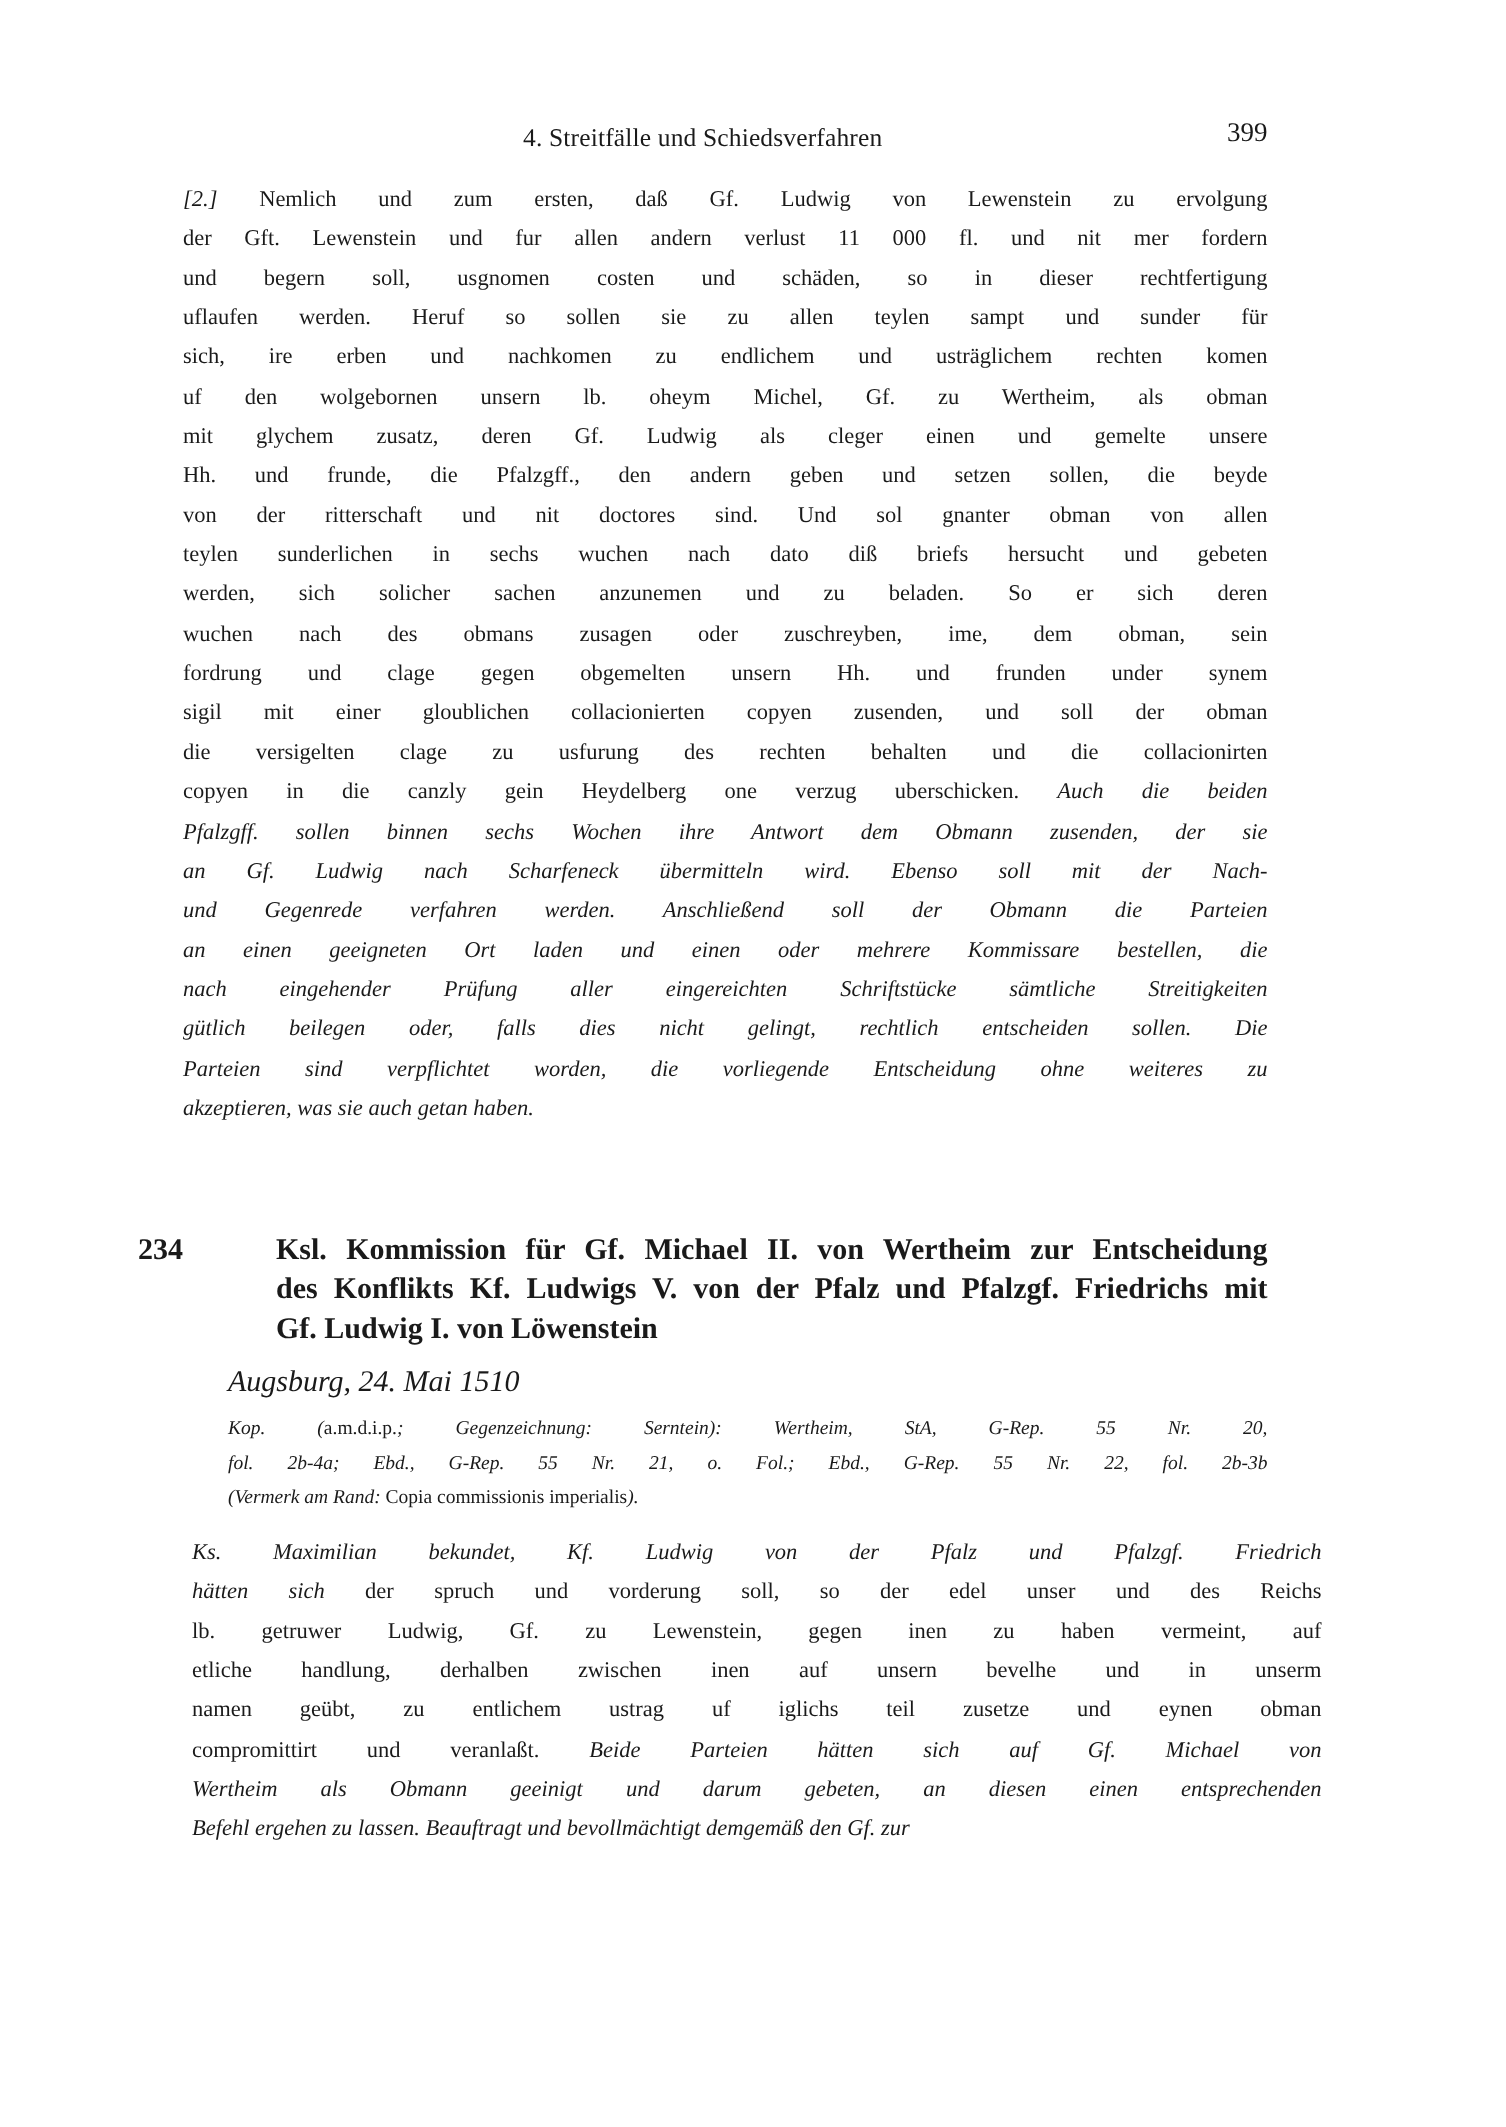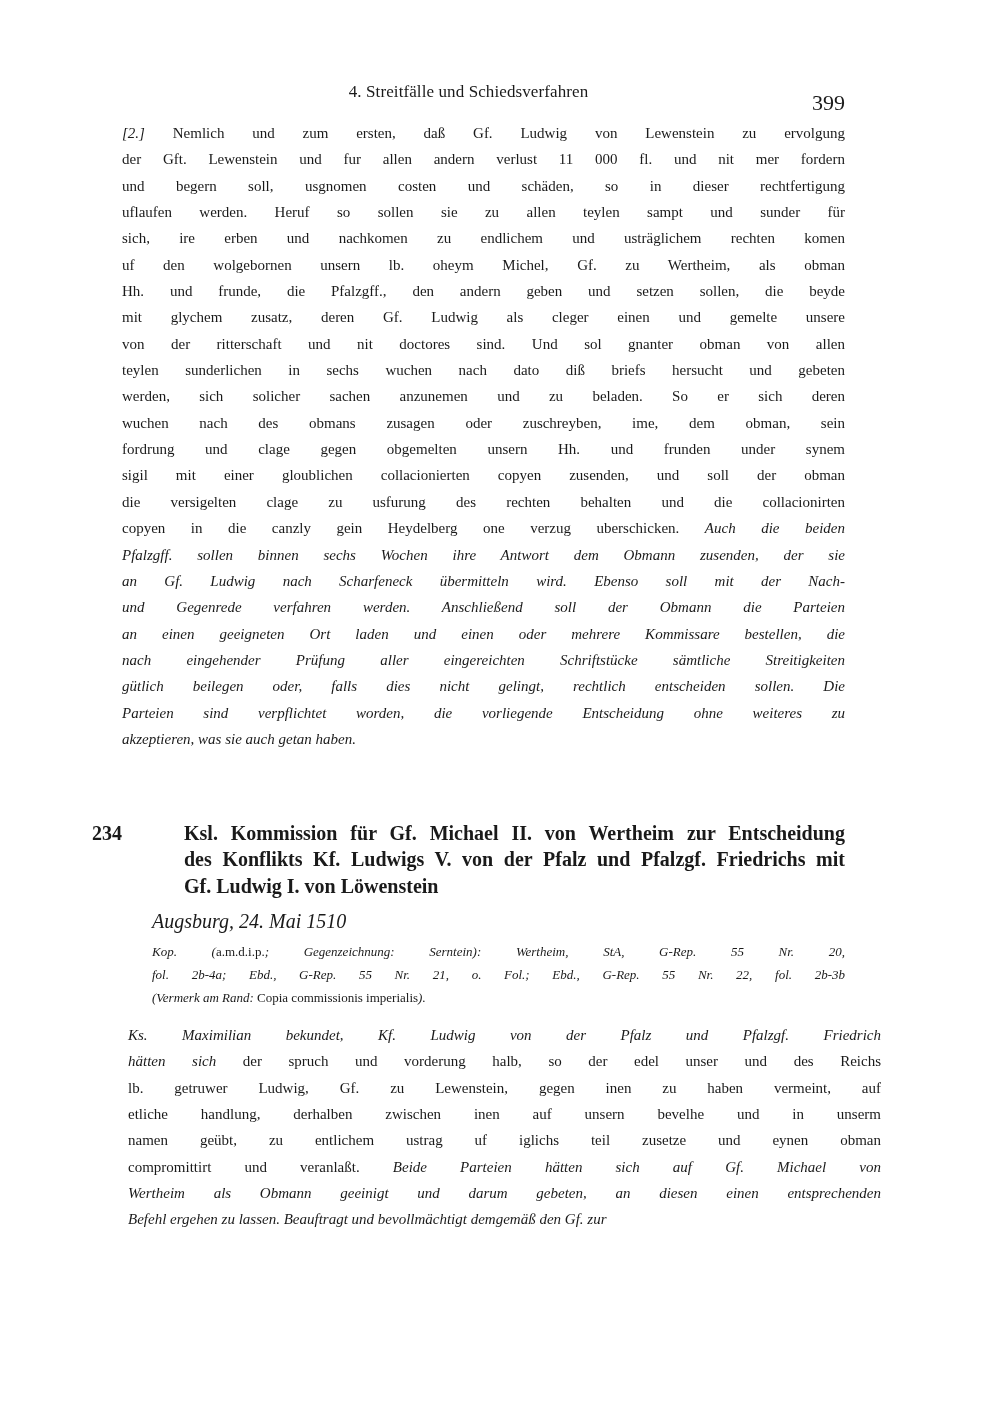--- a/index.html
+++ b/index.html
@@ -10,21 +10,21 @@
   }
   .page { position: absolute; left: 92px; top: 0; width: 753px; }
   .running-head {
     position: absolute; top: 78px; left: 0; width: 753px; height: 30px;
   }
   .running-title {
     position: absolute; left: 0; right: 0; text-align: center;
     font-size: 17px; top: 4px; letter-spacing: 0.1px;
   }
   .page-number {
-    position: absolute; right: 0; top: 0; font-size: 22px; margin-top: 12px;
+    position: absolute; right: 0; top: 0; font-size: 18px;
   }
   .body-text {
     position: absolute; left: 0; width: 753px;
     font-size: 15px; line-height: 26.35px;
     text-align: justify; text-align-last: left; hyphens: manual;
   }
   .p1 { top: 120px; text-indent: 30px; }
   i { font-style: italic; }
   .doc-heading {
     position: absolute; top: 820px; left: 0; width: 753px;
@@ -53,22 +53,22 @@
     <div class="page-number">399</div>
   </div>
 
   <div class="body-text p1">
       <span class="line" style="text-indent: 30px;"><i>[2.]</i><span> Nemlich und zum ersten, daß Gf. Ludwig von Lewenstein zu ervolgung</span></span>
       <span class="line"><span>der Gft. Lewenstein und fur allen andern verlust 11 000 fl. und nit mer fordern</span></span>
       <span class="line"><span>und begern soll, usgnomen costen und schäden, so in dieser rechtfertigung</span></span>
       <span class="line"><span>uflaufen werden. Heruf so sollen sie zu allen teylen sampt und sunder für</span></span>
       <span class="line"><span>sich, ire erben und nachkomen zu endlichem und usträglichem rechten komen</span></span>
       <span class="line"><span>uf den wolgebornen unsern lb. oheym Michel, Gf. zu Wertheim, als obman</span></span>
+      <span class="line"><span>mit glychem zusatz, deren Gf. Ludwig als cleger einen und gemelte unsere</span></span>
       <span class="line"><span>Hh. und frunde, die Pfalzgff., den andern geben und setzen sollen, die beyde</span></span>
-      <span class="line"><span>mit glychem zusatz, deren Gf. Ludwig als cleger einen und gemelte unsere</span></span>
       <span class="line"><span>von der ritterschaft und nit doctores sind. Und sol gnanter obman von allen</span></span>
       <span class="line"><span>teylen sunderlichen in sechs wuchen nach dato diß briefs hersucht und gebeten</span></span>
       <span class="line"><span>werden, sich solicher sachen anzunemen und zu beladen. So er sich deren</span></span>
       <span class="line"><span>wuchen nach des obmans zusagen oder zuschreyben, ime, dem obman, sein</span></span>
       <span class="line"><span>fordrung und clage gegen obgemelten unsern Hh. und frunden under synem</span></span>
       <span class="line"><span>sigil mit einer gloublichen collacionierten copyen zusenden, und soll der obman</span></span>
       <span class="line"><span>die versigelten clage zu usfurung des rechten behalten und die collacionirten</span></span>
       <span class="line"><span>copyen in die canzly gein Heydelberg one verzug uberschicken. </span><i>Auch die beiden</i></span>
       <span class="line"><i>Pfalzgff. sollen binnen sechs Wochen ihre Antwort dem Obmann zusenden, der sie</i></span>
       <span class="line"><i>an Gf. Ludwig nach Scharfeneck übermitteln wird. Ebenso soll mit der Nach-</i></span>
@@ -92,21 +92,21 @@
   <div class="doc-date">Augsburg, 24. Mai 1510</div>
 
   <div class="doc-source">
       <span class="line"><i>Kop. (</i><span>a.m.d.i.p.</span><i>; Gegenzeichnung: Serntein): Wertheim, StA, G-Rep. 55 Nr. 20,</i></span>
       <span class="line"><i>fol. 2b-4a; Ebd., G-Rep. 55 Nr. 21, o. Fol.; Ebd., G-Rep. 55 Nr. 22, fol. 2b-3b</i></span>
       <span class="line last"><i>(Vermerk am Rand: </i><span>Copia commissionis imperialis</span><i>).</i></span>
     </div>
 
   <div class="body-text p2">
       <span class="line"><i>Ks. Maximilian bekundet, Kf. Ludwig von der Pfalz und Pfalzgf. Friedrich</i></span>
-      <span class="line"><i>hätten sich</i><span> der spruch und vorderung halb, so der edel unser und des Reichs</span></span>
+      <span class="line"><i>hätten sich</i><span> der spruch und vorderung soll, so der edel unser und des Reichs</span></span>
       <span class="line"><span>lb. getruwer Ludwig, Gf. zu Lewenstein, gegen inen zu haben vermeint, auf</span></span>
       <span class="line"><span>etliche handlung, derhalben zwischen inen auf unsern bevelhe und in unserm</span></span>
       <span class="line"><span>namen geübt, zu entlichem ustrag uf iglichs teil zusetze und eynen obman</span></span>
       <span class="line"><span>compromittirt und veranlaßt. </span><i>Beide Parteien hätten sich auf Gf. Michael von</i></span>
       <span class="line"><i>Wertheim als Obmann geeinigt und darum gebeten, an diesen einen entsprechenden</i></span>
       <span class="line last"><i>Befehl ergehen zu lassen. Beauftragt und bevollmächtigt demgemäß den Gf. zur</i></span>
     </div>
 
 </div>
 

